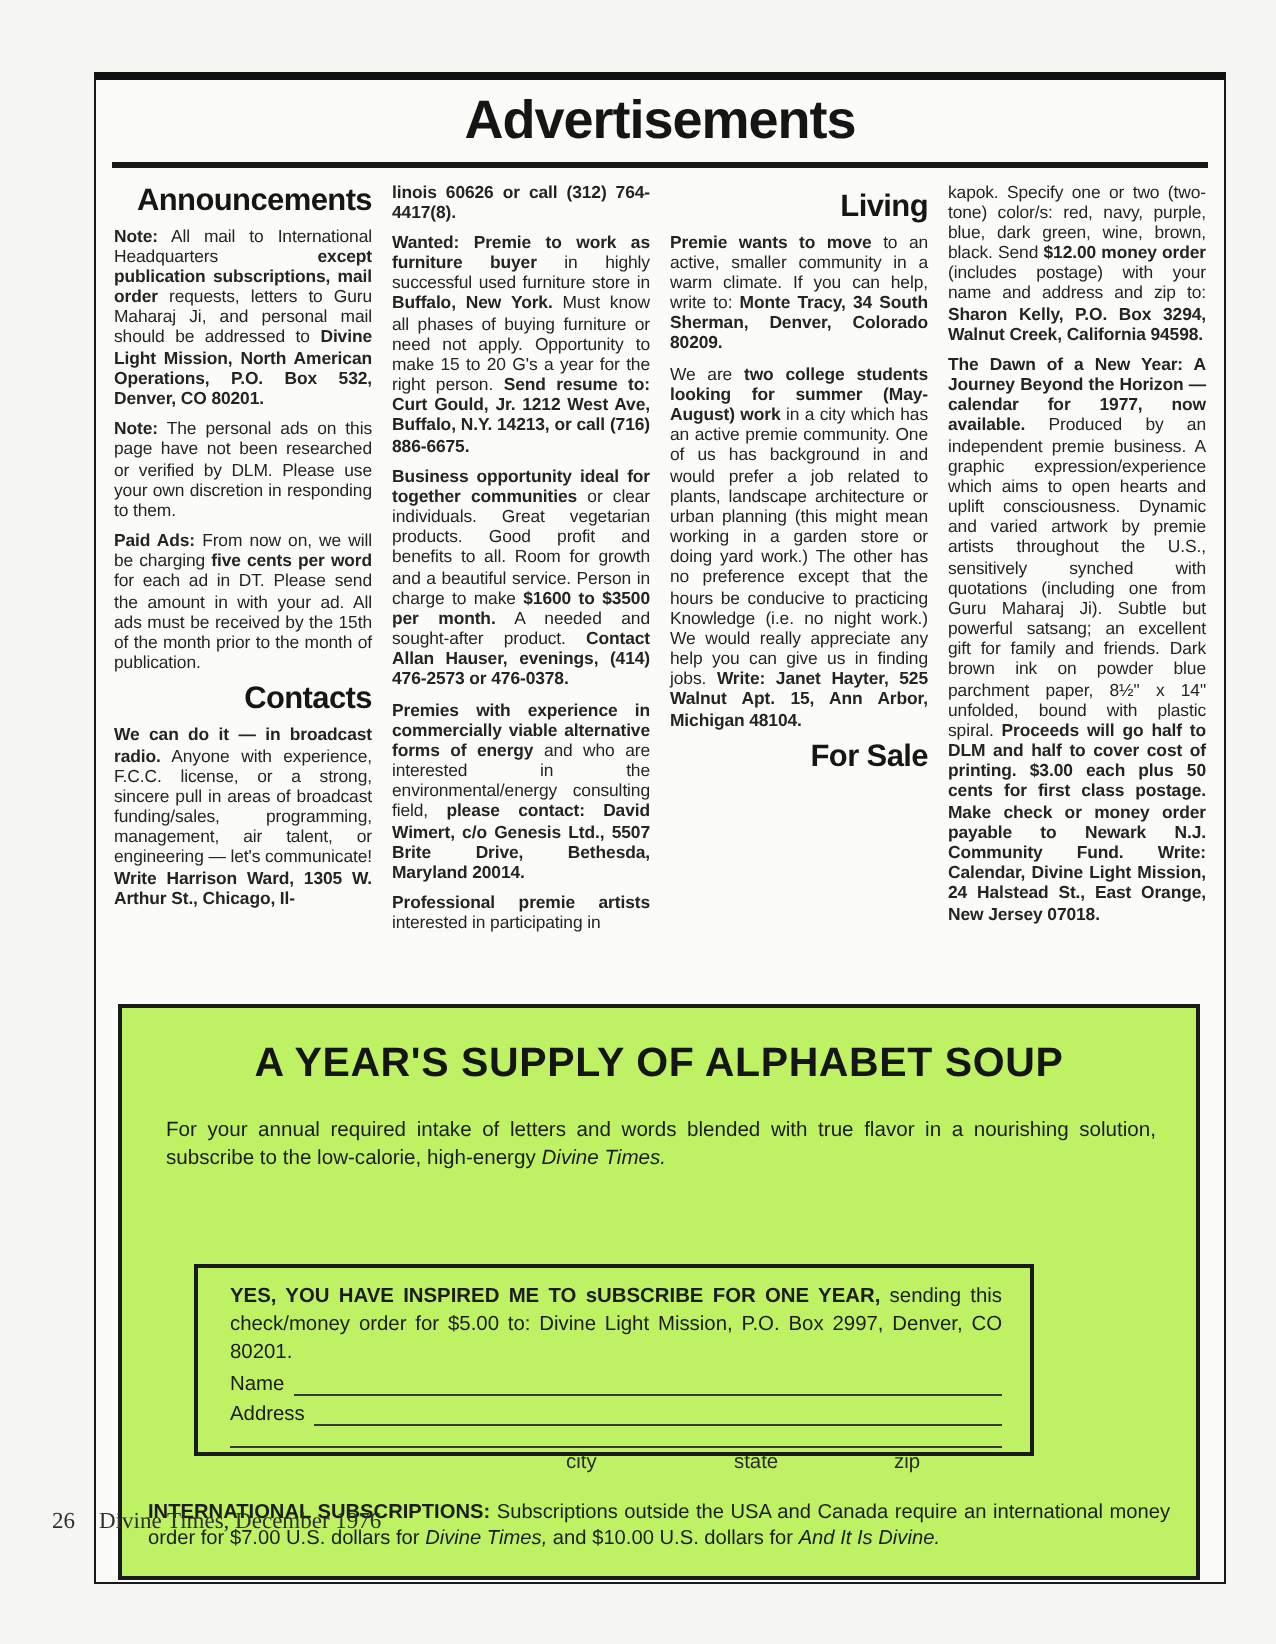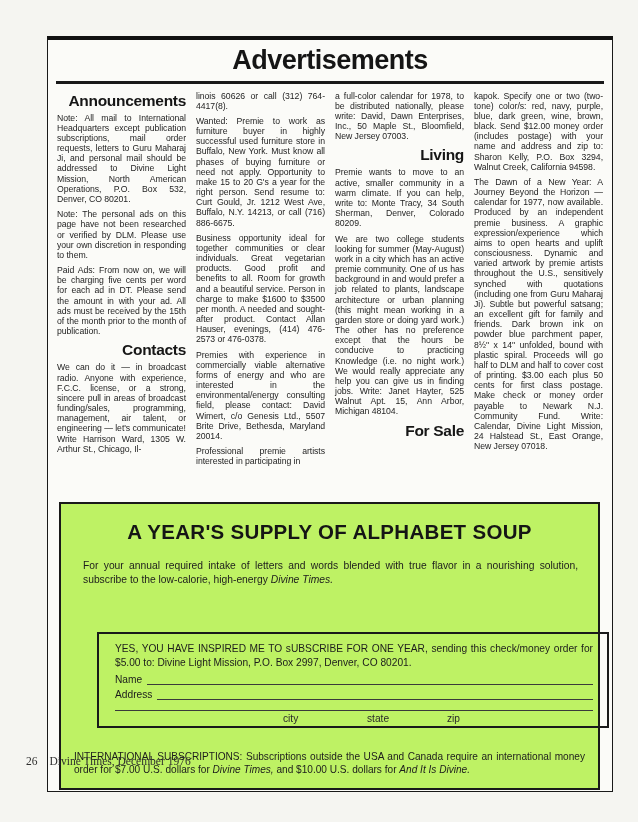--- a/index.html
+++ b/index.html
@@ -27,36 +27,36 @@
   .col{
     flex:1;min-width:0;text-align:justify;
     font-size:8.7px;line-height:1.17;letter-spacing:-0.05px;color:#242424;
   }
   .col p{margin:0 0 5px 0;}
   .col .sec-head{
     font-size:15.5px;font-weight:bold;letter-spacing:-0.3px;
     margin:1px 0 3px 0;text-align:right;color:#161616;
   }
   .col .sec-head.mid{margin-top:4px;}
-  .s-b{font-weight:normal;}
+  .s-b{font-weight:bold;}
   .s-i{font-style:italic;}
   
   .soup-box{
     position:absolute;left:11px;top:462px;width:541px;height:288px;
     border:2px solid #1a1a1a;box-sizing:border-box;background:#bef264;
   }
   .soup-headline{
     text-align:center;font-weight:bold;font-size:20.5px;letter-spacing:0.3px;
     margin:16px 10px 0 10px;color:#151515;
   }
   .soup-intro{
     margin:15px 20px 0 22px;font-size:10.3px;line-height:1.38;text-align:justify;
   }
   .form-box{
-    position:absolute;left:36px;top:128px;width:512px;height:96px;
+    position:absolute;left:36px;top:128px;width:420px;height:96px;
     border:2px solid #1a1a1a;box-sizing:border-box;
     padding:8px 14px 6px 16px;
   }
   .form-statement{font-size:10.2px;line-height:1.35;text-align:justify;margin:0;}
   .form-row{display:flex;align-items:flex-end;margin-top:3px;font-size:10.2px;}
   .fill-line{flex:1;border-bottom:1px solid #3a3a3a;height:11px;margin-left:5px;}
   .full-line{border-bottom:1px solid #3a3a3a;height:9px;margin-top:1px;}
   .csz-row{position:relative;height:14px;font-size:10.2px;color:#2a2a2a;}
   .csz-row .csz-city{position:absolute;left:168px;top:2px;}
   .csz-row .csz-state{position:absolute;left:252px;top:2px;}
@@ -92,21 +92,20 @@
 
     <div class="col">
       <p><span class="s-b">linois 60626 or call (312) 764-4417(8).</span></p>
       <p><span class="s-b">Wanted: Premie to work as furniture buyer</span><span class="s-r"> in highly successful used furniture store in </span><span class="s-b">Buffalo, New York.</span><span class="s-r"> Must know all phases of buying furniture or need not apply. Opportunity to make 15 to 20 G's a year for the right person. </span><span class="s-b">Send resume to: Curt Gould, Jr. 1212 West Ave, Buffalo, N.Y. 14213, or call (716) 886-6675.</span></p>
       <p><span class="s-b">Business opportunity ideal for together communities</span><span class="s-r"> or clear individuals. Great vegetarian products. Good profit and benefits to all. Room for growth and a beautiful service. Person in charge to make </span><span class="s-b">$1600 to $3500 per month.</span><span class="s-r"> A needed and sought-after product. </span><span class="s-b">Contact Allan Hauser, evenings, (414) 476-2573 or 476-0378.</span></p>
       <p><span class="s-b">Premies with experience in commercially viable alternative forms of energy</span><span class="s-r"> and who are interested in the environmental/energy consulting field, </span><span class="s-b">please contact: David Wimert, c/o Genesis Ltd., 5507 Brite Drive, Bethesda, Maryland 20014.</span></p>
       <p><span class="s-b">Professional premie artists</span><span class="s-r"> interested in participating in</span></p>
     </div>
 
     <div class="col">
-      <p><span class="s-r">a </span><span class="s-b">full-color calendar for 1978,</span><span class="s-r"> to be distributed nationally, </span><span class="s-b">please write: David, Dawn Enterprises, Inc., 50 Maple St., Bloomfield, New Jersey 07003.</span></p>
       <div class="sec-head mid">Living</div>
       <p><span class="s-b">Premie wants to move</span><span class="s-r"> to an active, smaller community in a warm climate. If you can help, write to: </span><span class="s-b">Monte Tracy, 34 South Sherman, Denver, Colorado 80209.</span></p>
       <p><span class="s-r">We are </span><span class="s-b">two college students looking for summer (May-August) work</span><span class="s-r"> in a city which has an active premie community. One of us has background in and would prefer a job related to plants, landscape architecture or urban planning (this might mean working in a garden store or doing yard work.) The other has no preference except that the hours be conducive to practicing Knowledge (i.e. no night work.) We would really appreciate any help you can give us in finding jobs. </span><span class="s-b">Write: Janet Hayter, 525 Walnut Apt. 15, Ann Arbor, Michigan 48104.</span></p>
       <div class="sec-head mid">For Sale</div>
     </div>
 
     <div class="col">
       <p><span class="s-r">kapok. Specify one or two (two-tone) color/s: red, navy, purple, blue, dark green, wine, brown, black. Send </span><span class="s-b">$12.00 money order</span><span class="s-r"> (includes postage) with your name and address and zip to: </span><span class="s-b">Sharon Kelly, P.O. Box 3294, Walnut Creek, California 94598.</span></p>
       <p><span class="s-b">The Dawn of a New Year: A Journey Beyond the Horizon — calendar for 1977, now available.</span><span class="s-r"> Produced by an independent premie business. A graphic expression/experience which aims to open hearts and uplift consciousness. Dynamic and varied artwork by premie artists throughout the U.S., sensitively synched with quotations (including one from Guru Maharaj Ji). Subtle but powerful satsang; an excellent gift for family and friends. Dark brown ink on powder blue parchment paper, 8½" x 14" unfolded, bound with plastic spiral. </span><span class="s-b">Proceeds will go half to DLM and half to cover cost of printing. $3.00 each plus 50 cents for first class postage. Make check or money order payable to Newark N.J. Community Fund. Write: Calendar, Divine Light Mission, 24 Halstead St., East Orange, New Jersey 07018.</span></p>
     </div>

